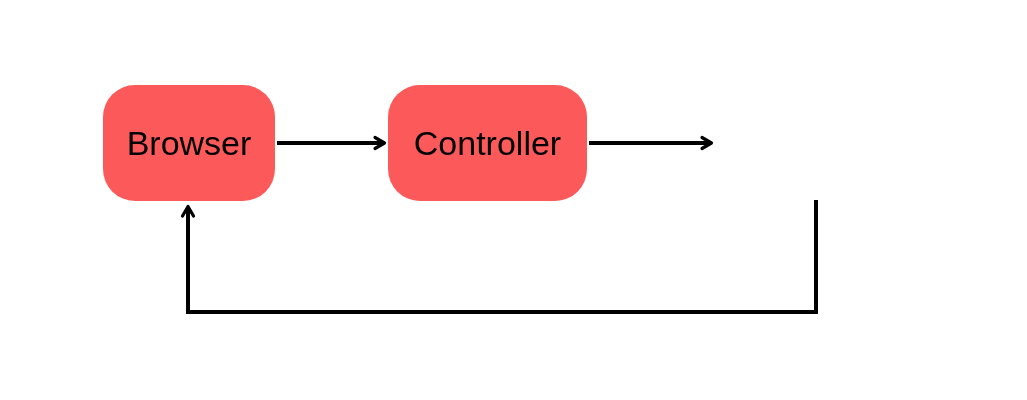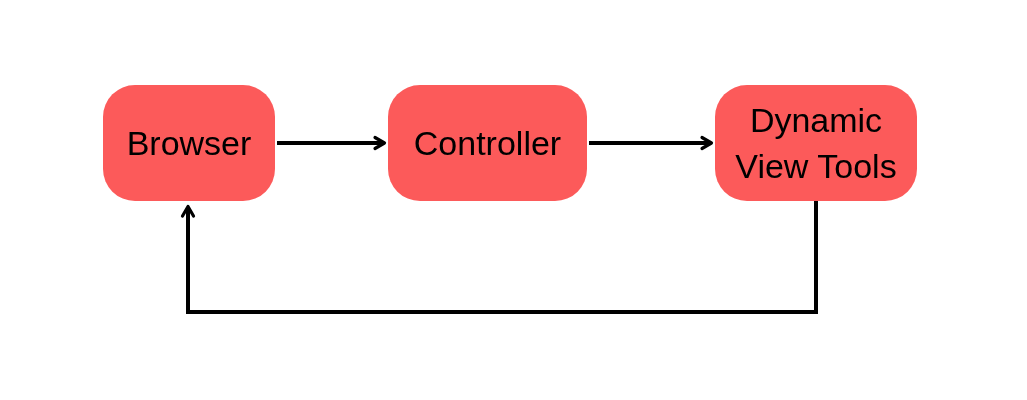--- a/index.html
+++ b/index.html
@@ -78,17 +78,14 @@
   </svg>
 
   <div class="node node-browser">
     <span>Browser</span>
   </div>
 
   <div class="node node-controller">
     <span>Controller</span>
   </div>
 
-  <div class="node node-dvt">
-    <span>Dynamic View Tools</span>
-  </div>
 
 </div>
 
 </body></html>

